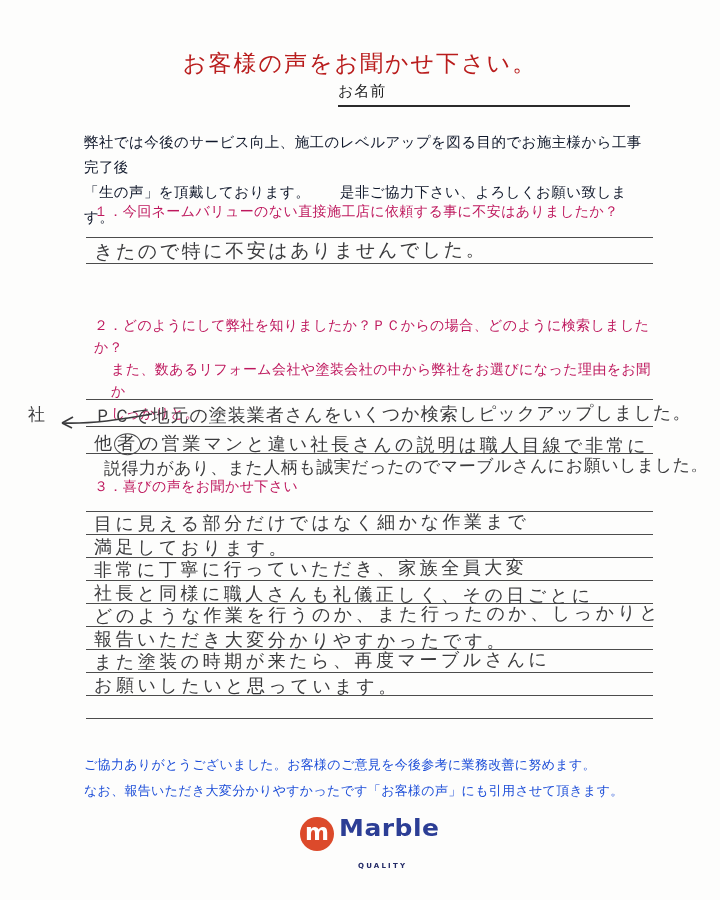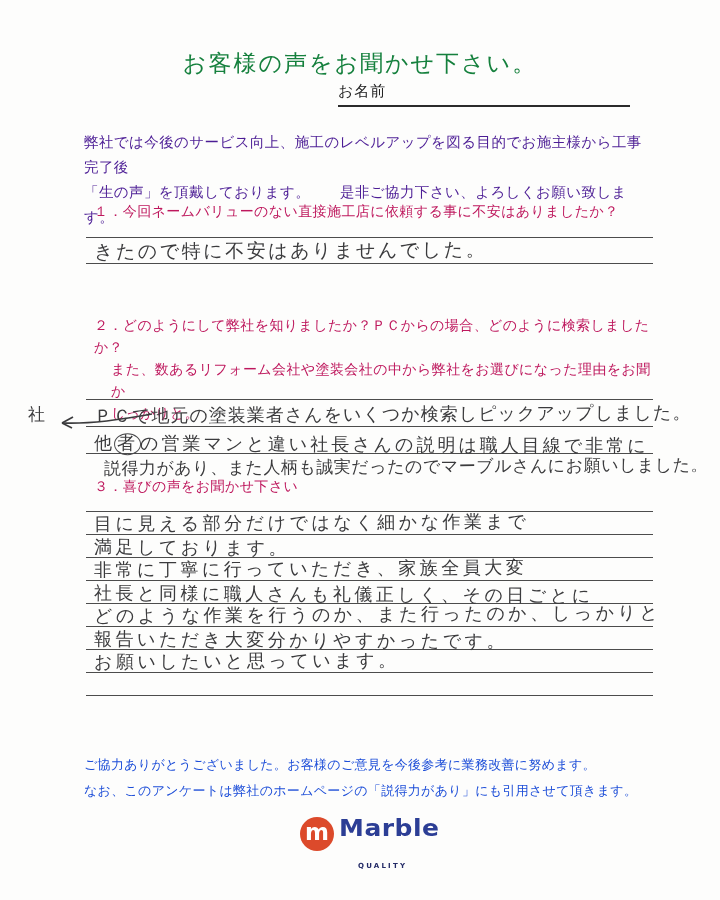--- a/index.html
+++ b/index.html
@@ -4,28 +4,28 @@
 <style>
   html,body{margin:0;padding:0;background:#ffffff;}
   .page{
     position:relative;width:720px;height:900px;background:#fdfdfc;
     font-family:"Liberation Serif","DejaVu Serif",serif;color:#222;
     overflow:hidden;
   }
   
   .title{
     position:absolute;top:48px;left:0;width:100%;text-align:center;
-    font-size:23px;letter-spacing:2px;color:#15803d;
+    font-size:23px;letter-spacing:2px;color:#b91c1c;
   }
   .name-row{
     position:absolute;top:82px;left:338px;width:292px;height:23px;
     border-bottom:2px solid #2b2b2b;font-size:15px;
   }
   .name-row .lbl{letter-spacing:1px;margin-top:48px;}
-  .intro{position:absolute;top:130px;left:84px;width:572px;font-size:14.5px;line-height:25px;letter-spacing:0.4px;color:#4c1d95;}
+  .intro{position:absolute;top:130px;left:84px;width:572px;font-size:14.5px;line-height:25px;letter-spacing:0.4px;color:#0f172a;}
   .question{position:absolute;font-size:14px;line-height:22px;letter-spacing:0.4px;color:#be185d;}
   #q1{top:201px;left:94px;}
   #q2{top:315px;left:94px;width:560px;}
   #q2 .indent{margin-left:17px;}
   #q3{top:476px;left:94px;}
   .footer{position:absolute;top:752px;left:84px;width:580px;font-size:13px;line-height:26px;letter-spacing:0.3px;color:#1d4ed8;}
 
   
   .answer{position:absolute;left:86px;width:567px;border-top:1.5px solid #4c4c4c;}
   .answer .row{position:relative;border-bottom:1.5px solid #4c4c4c;}
@@ -134,28 +134,31 @@
     <div class="row">
       <span class="hand">社長と同様に職人さんも礼儀正しく、その日ごとに</span>
     </div>
     <div class="row">
       <span class="hand">どのような作業を行うのか、また行ったのか、しっかりと</span>
     </div>
     <div class="row">
       <span class="hand">報告いただき大変分かりやすかったです。</span>
     </div>
     <div class="row">
+      <span class="hand">また塗装の時期が来たら、再度マーブルさんに</span>
+    </div>
+    <div class="row">
       <span class="hand">お願いしたいと思っています。</span>
     </div>
     <div class="row"></div>
   </div>
 
   <div class="footer">
     <div>ご協力ありがとうございました。お客様のご意見を今後参考に業務改善に努めます。</div>
-    <div>なお、このアンケートは弊社のホームページの「説得力があり」にも引用させて頂きます。</div>
+    <div>なお、報告いただき大変分かりやすかったです「お客様の声」にも引用させて頂きます。</div>
   </div>
 
   <div class="logo">
     <div class="logo-mark">m</div>
     <div class="logo-brand">Marble</div>
     <div class="logo-tagline">QUALITY</div>
   </div>
 
 </div>
 

